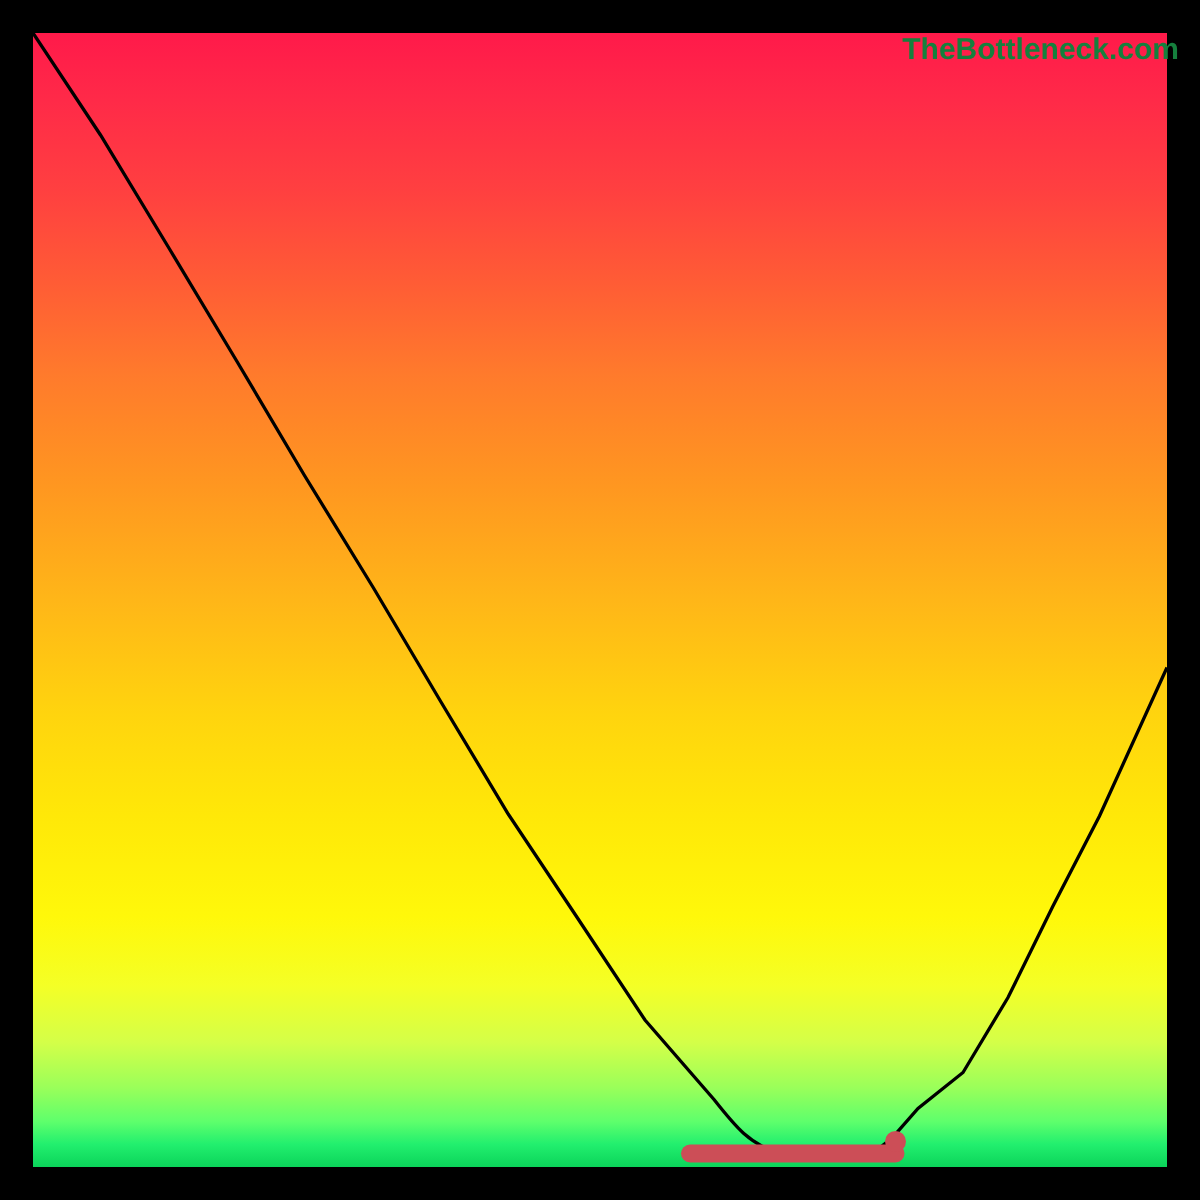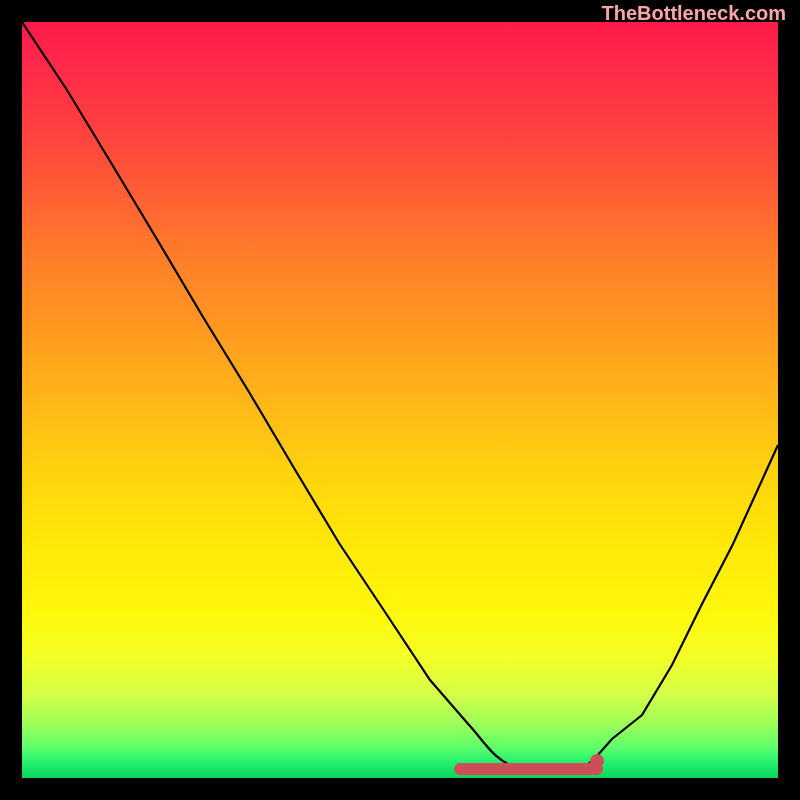--- a/index.html
+++ b/index.html
@@ -6,23 +6,23 @@
   body {
     width: 800px;
     height: 800px;
     background: #000;
     position: relative;
     overflow: hidden;
     font-family: Arial, sans-serif;
   }
   .watermark {
     position: absolute;
-    top: 2px;
+    top: 22px;
     right: 14px;
-    color: #fca5a5;
+    color: #15803d;
     font-size: 20px;
     font-weight: bold;
     z-index: 10;
   }
   .plot-area {
     position: absolute;
     left: 22px;
     top: 22px;
     width: 756px;
     height: 756px;

